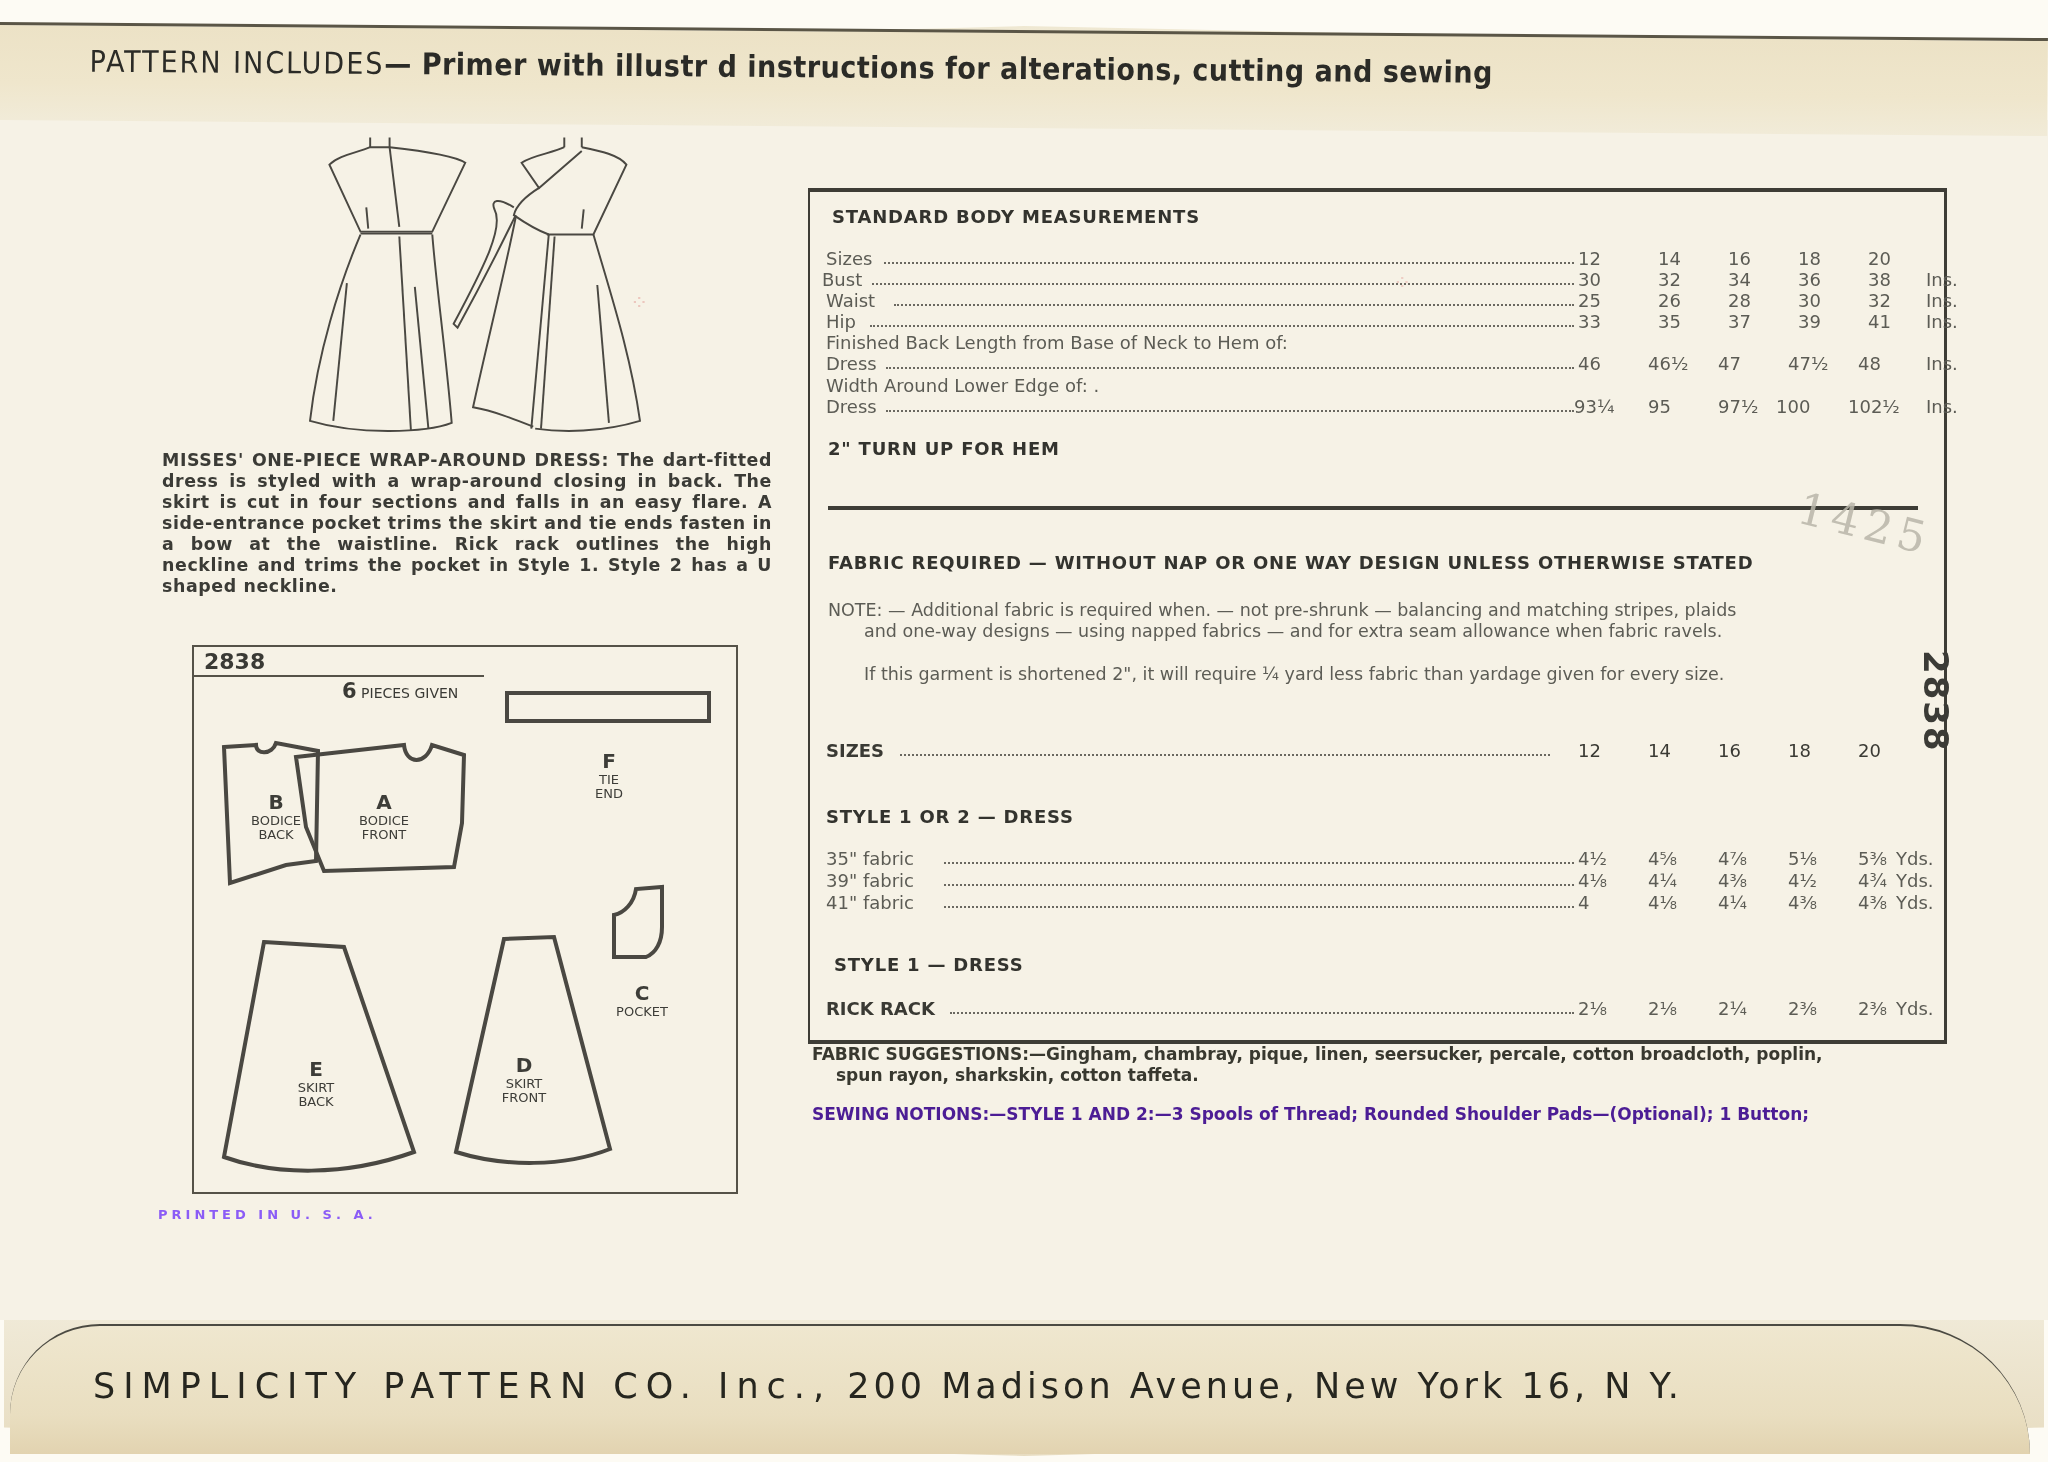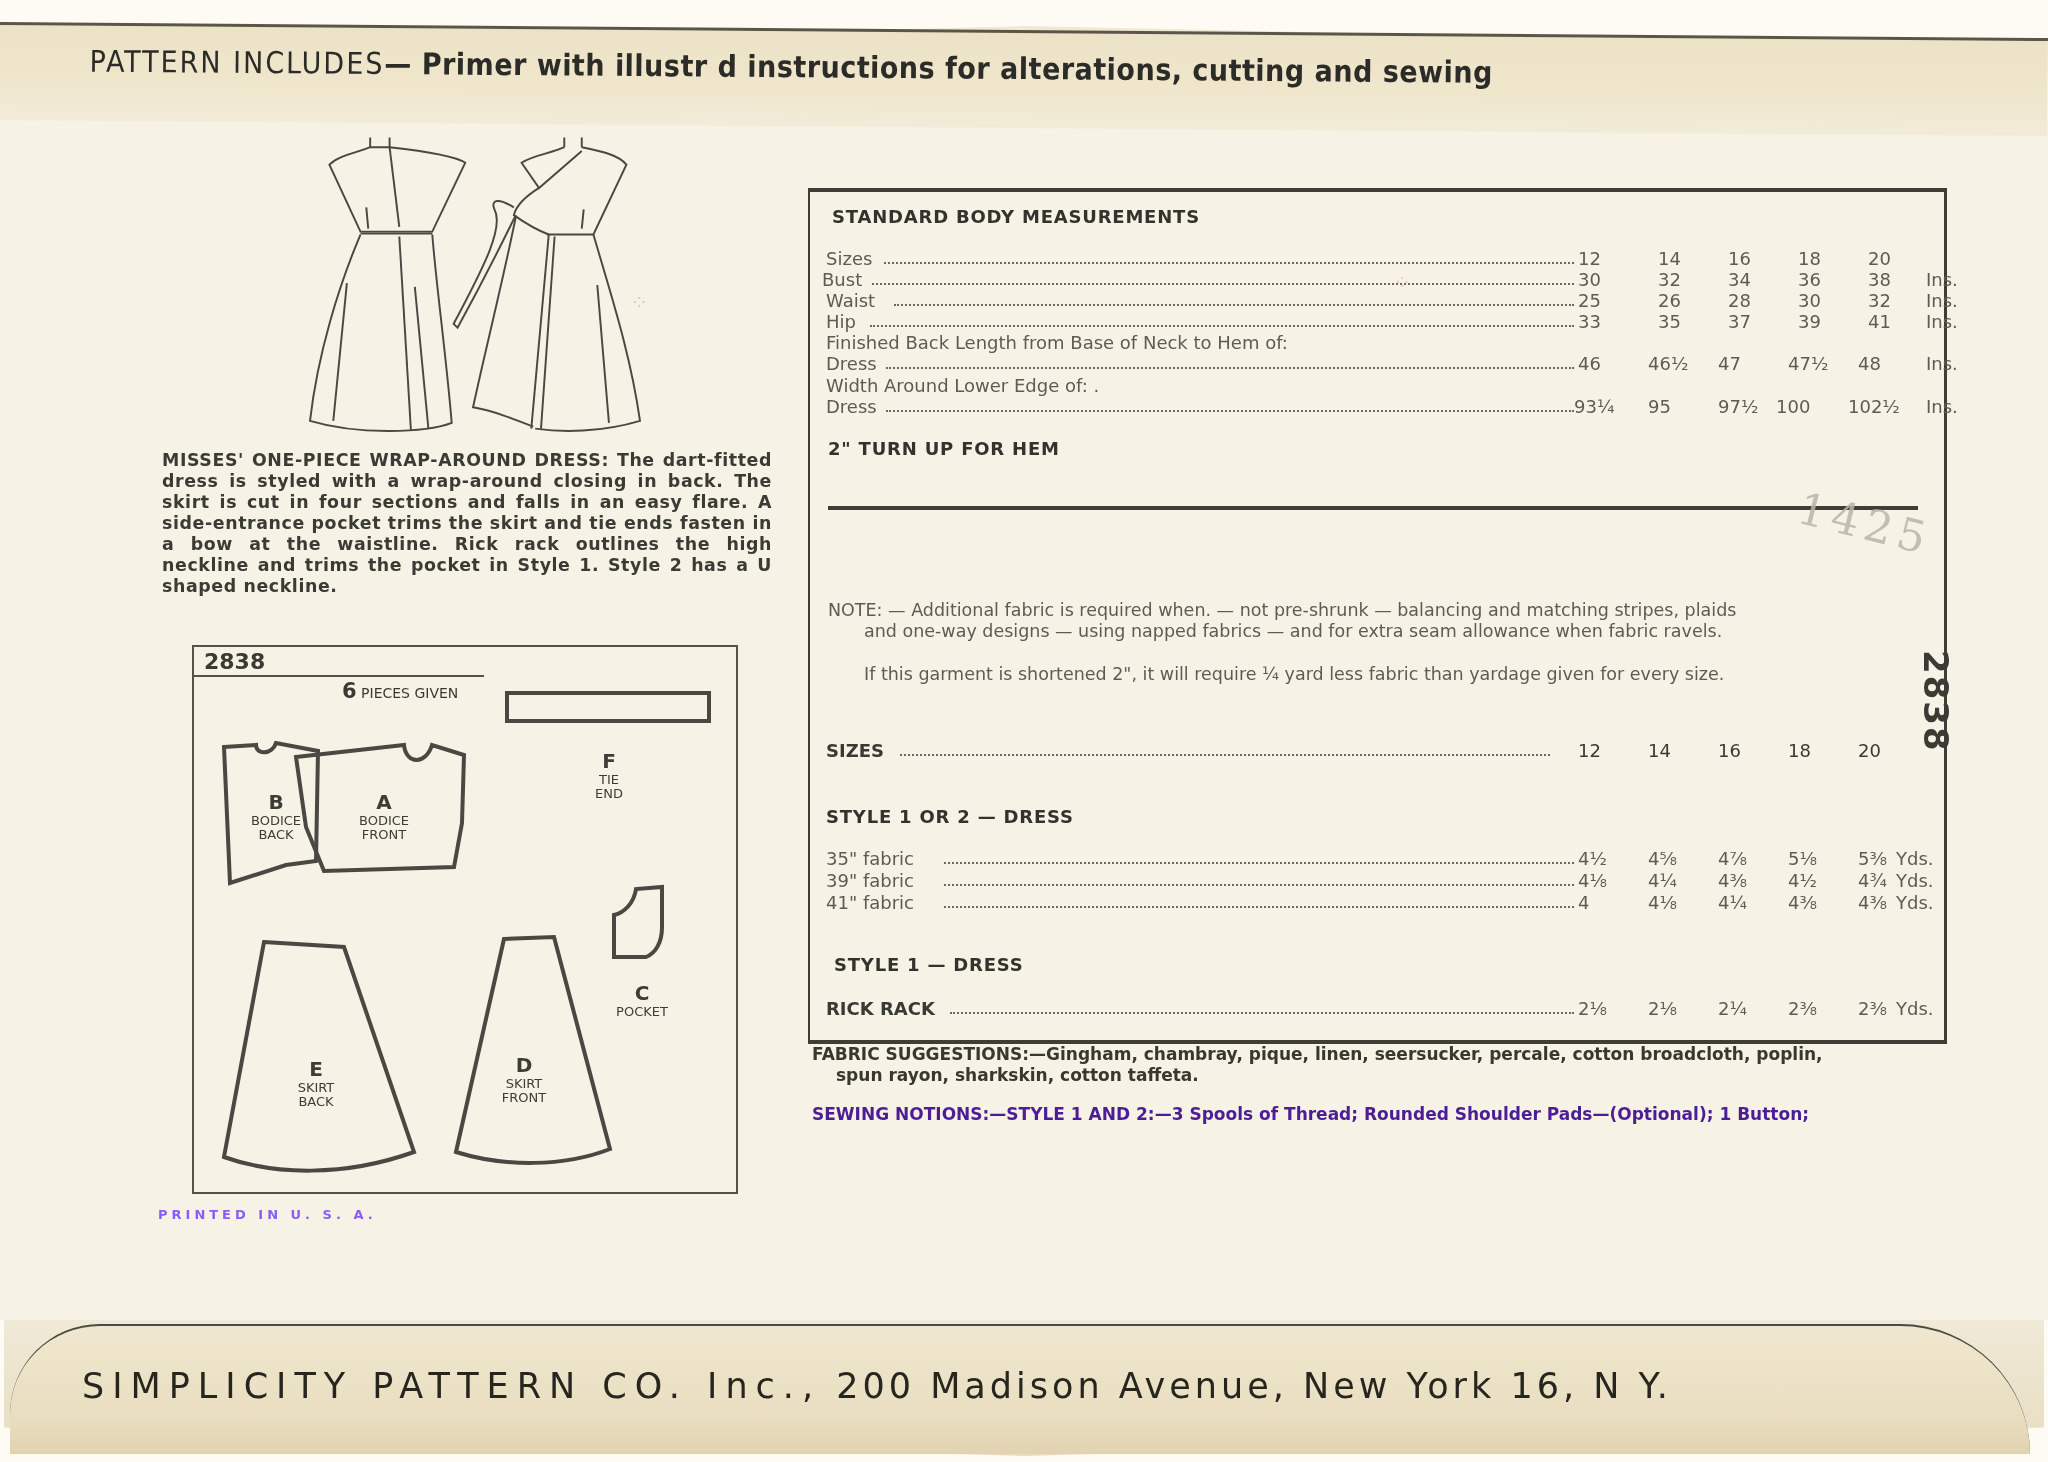--- a/index.html
+++ b/index.html
@@ -34,21 +34,21 @@
     position:absolute; left:10px; top:1324px; width:2020px; height:128px;
     background:linear-gradient(180deg,#efe7cf 0%,#e9dec0 70%,#e2d3b0 100%);
     border-top:2px solid #4b4a42;
     border-radius:90px 130px 0 0;
   }
   .bottom-flap-text {
     position:absolute; left:72px; top:40px; white-space:nowrap;
     font-size:35px; color:#26261f; letter-spacing:4px;
     font-family:"DejaVu Sans", sans-serif;
   }
-  .bottom-flap-text .company { letter-spacing:8px; }
+  .bottom-flap-text .company { letter-spacing:8px;margin-left:11px; }
 
   
   .illustration { position:absolute; left:290px; top:120px; width:370px; height:330px; }
 
   .description {
     position:absolute; left:162px; top:450px; width:610px;
     font-size:17.4px; line-height:21px; font-weight:bold; color:#3b3b36;
     text-align:justify; letter-spacing:0.6px;
   }
 
@@ -254,20 +254,21 @@
     <span class="v" style="left:892px">97½</span>
     <span class="v" style="left:950px">100</span>
     <span class="v" style="left:1022px">102½</span>
     <span class="unit" style="left:1100px">Ins.</span>
   </div>
 
   <div class="section-title" style="left:18px;top:246px;">2" TURN UP FOR HEM</div>
 
   <div class="divider" style="top:314px;"></div>
 
+  <div class="section-title" style="left:18px;top:360px;">FABRIC REQUIRED — WITHOUT NAP OR ONE WAY DESIGN UNLESS OTHERWISE STATED</div>
 
   <div class="note" style="left:18px;top:408px;">NOTE: — Additional fabric is required when. — not pre-shrunk — balancing and matching stripes, plaids</div>
   <div class="note" style="left:54px;top:429px;">and one-way designs — using napped fabrics — and for extra seam allowance when fabric ravels.</div>
   <div class="note" style="left:54px;top:472px;">If this garment is shortened 2", it will require ¼ yard less fabric than yardage given for every size.</div>
 
   <div class="row" style="top:548px;color:#3a3a34;font-weight:bold;">
     <span class="lbl">SIZES</span>
     <span class="dots" style="left:74px;width:650px;"></span>
     <span class="v" style="left:752px;font-weight:normal">12</span>
     <span class="v" style="left:822px;font-weight:normal">14</span>

